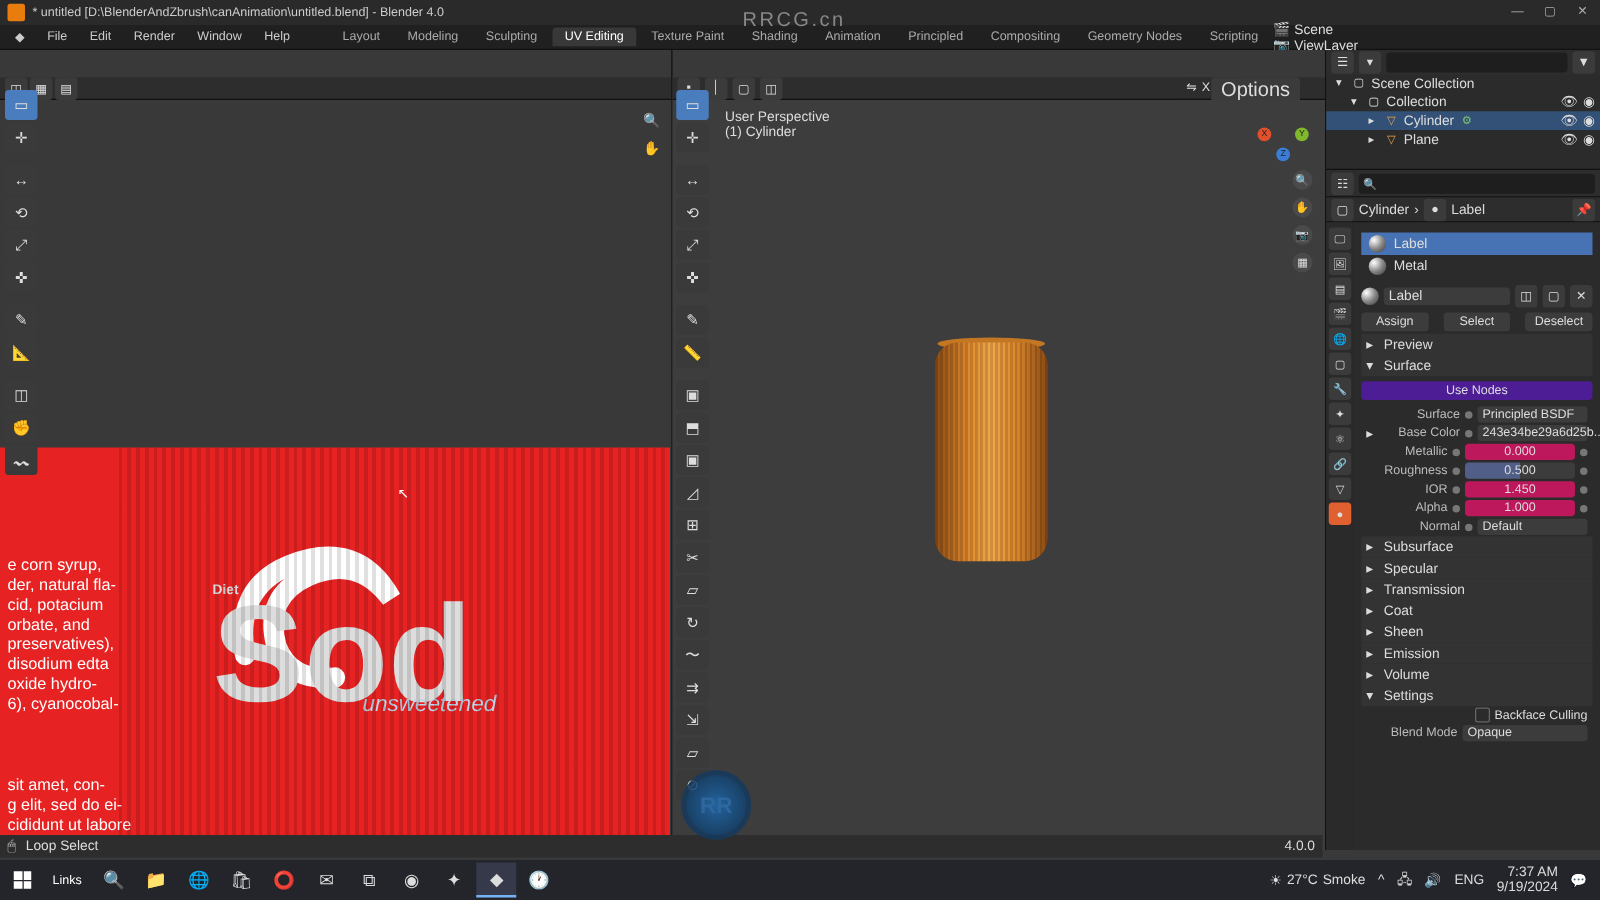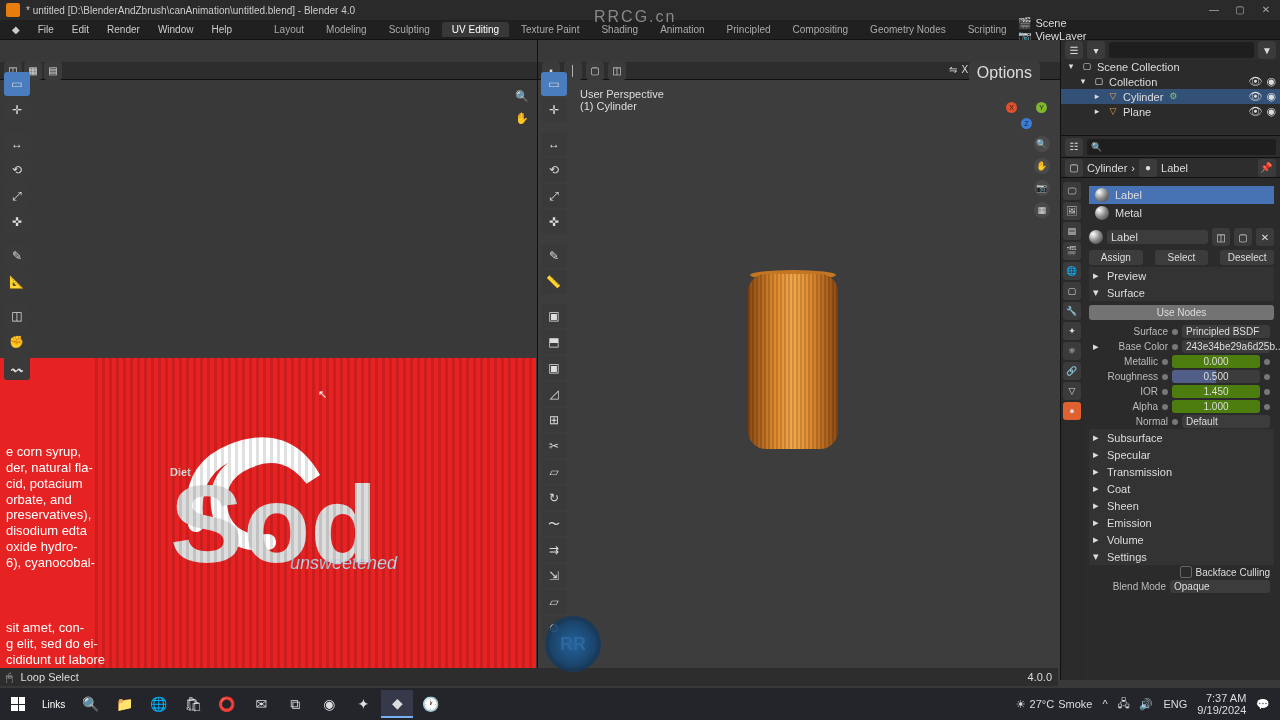--- a/index.html
+++ b/index.html
@@ -87,24 +87,24 @@
 .mat-list { margin: 4px 0; }
 .mat-row { display: flex; align-items: center; gap: 6px; padding: 2px 6px; }
 .mat-row.sel { background: #4772b3; }
 .mat-sphere { width: 14px; height: 14px; border-radius: 50%; background: radial-gradient(circle at 30% 30%, #fff, #888, #333); }
 .btn-row { display: flex; gap: 12px; margin: 2px 0; }
 .btn-row .btn { flex: 1; text-align: center; background: #3c3c3c; border-radius: 3px; padding: 2px 0; font-size: 10px; }
 .panel-hdr { display: flex; align-items: center; gap: 4px; padding: 2px 4px; background: #333; font-size: 10px; }
 .panel-hdr .arrow { width: 10px; }
 .prop-row { display: flex; align-items: center; padding: 1px 4px; gap: 4px; }
 .prop-row .label { flex: 1; text-align: right; font-size: 10px; color: #bbb; }
-.prop-row .val { width: 88px; background: #4d7c0f; text-align: center; border-radius: 3px; font-size: 10px; padding: 1px 0; }
+.prop-row .val { width: 88px; background: #be185d; text-align: center; border-radius: 3px; font-size: 10px; padding: 1px 0; }
 .prop-row .val.plain { background: #3c3c3c; text-align: left; padding-left: 4px; }
 .prop-row .dot { width: 6px; height: 6px; border-radius: 50%; background: #777; }
-.use-nodes { background: #737373; text-align: center; padding: 2px 0; border-radius: 3px; margin: 4px 0; font-size: 10px; }
+.use-nodes { background: #4c1d95; text-align: center; padding: 2px 0; border-radius: 3px; margin: 4px 0; font-size: 10px; }
 .chk { width: 12px; height: 12px; border: 1px solid #666; border-radius: 2px; }
 
 
 .statusbar { position: absolute; left: 0; right: 222px; bottom: 34px; height: 18px; background: #2d2d2d; display: flex; align-items: center; padding: 0 6px; gap: 8px; font-size: 10px; }
 .statusbar .version { margin-left: auto; }
 
 
 .taskbar { position: absolute; left: 0; right: 0; bottom: 0; height: 32px; background: #23252a; display: flex; align-items: center; gap: 2px; padding: 0 4px; }
 .taskbar .start { width: 28px; height: 28px; display: flex; align-items: center; justify-content: center; }
 .win-grid { width: 14px; height: 14px; display: grid; grid-template-columns: 1fr 1fr; grid-template-rows: 1fr 1fr; gap: 1px; }

